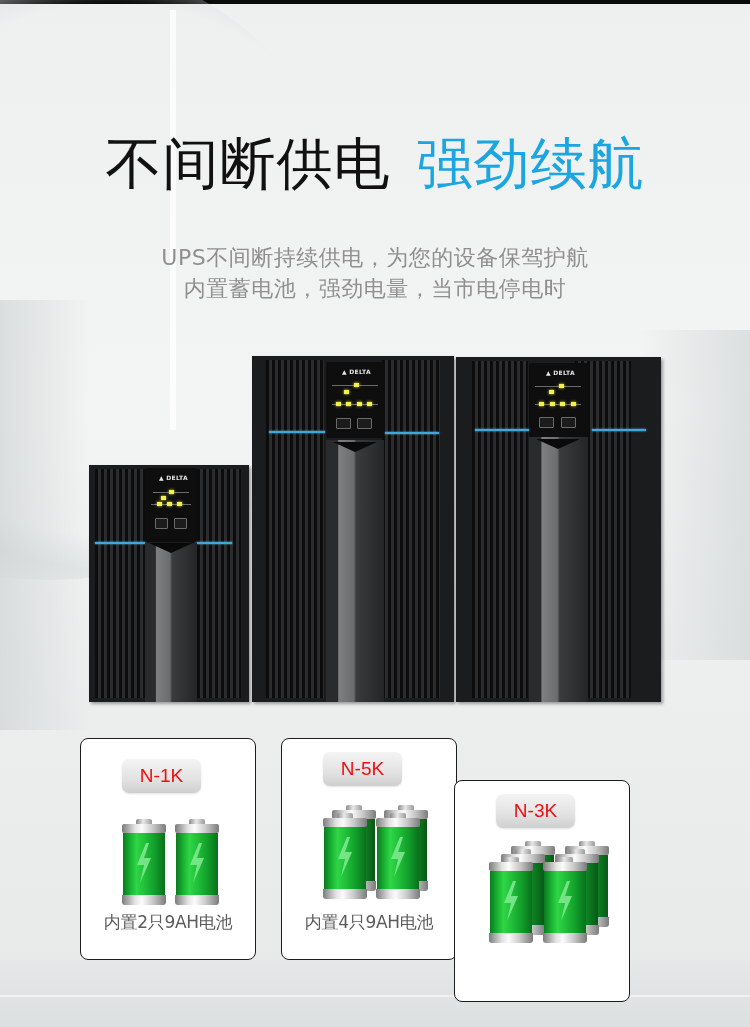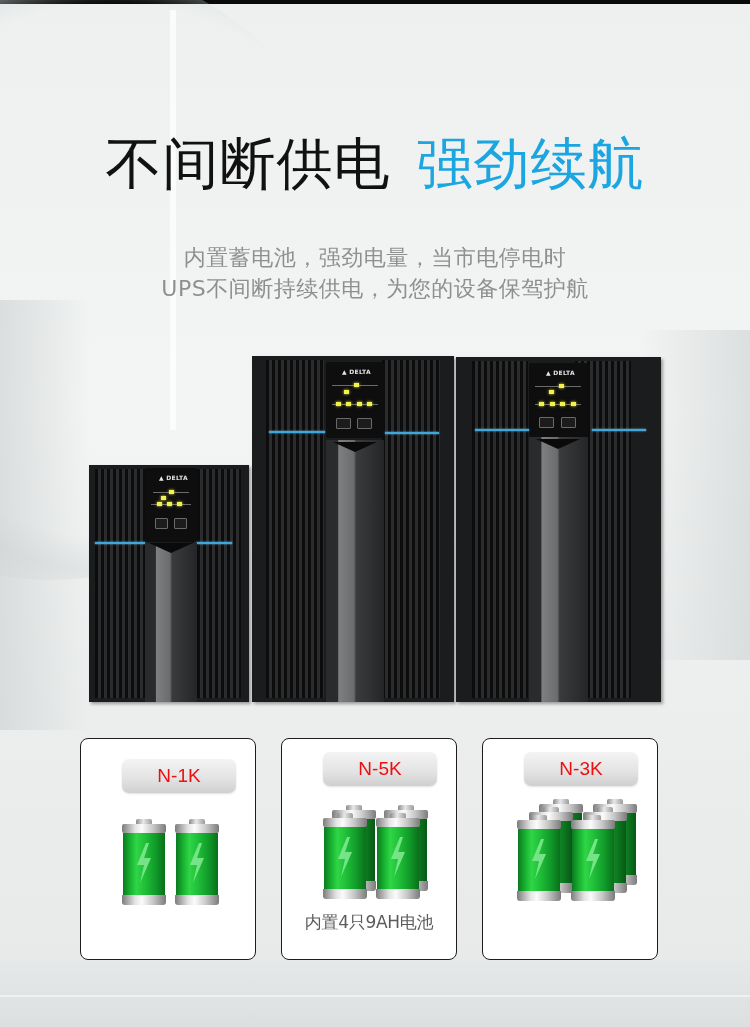--- a/index.html
+++ b/index.html
@@ -57,21 +57,21 @@
   .ups .chevron {
     position: absolute; height: 0; border-left: 22px solid transparent; border-right: 22px solid transparent; border-top: 10px solid #0a0a0a;
   }
 
   
   .card {
     position: absolute; top: 738px; width: 176px; height: 222px;
     background: #ffffff; border: 1.5px solid #1d1d1d; border-radius: 8px;
   }
   .badge {
-    position: absolute; left: 41px; width: 114px; height: 34px; border-radius: 7px;
+    position: absolute; left: 41px; width: 79px; height: 34px; border-radius: 7px;
     background: linear-gradient(180deg, #f4f4f4 0%, #e2e2e2 60%, #cfcfcf 100%);
     box-shadow: 0 1px 2px rgba(0,0,0,0.12);
     color: #ee1010; font-size: 19px; line-height: 34px; text-align: center;
     font-family: "Liberation Sans", "DejaVu Sans", sans-serif;
   }
   .card-caption {
     position: absolute; left: 0; top: 172px; width: 100%; text-align: center;
     color: #5b5b5b; font-size: 17px; letter-spacing: -0.3px;
   }
   .batteries { position: absolute; left: 0; top: 0; width: 100%; height: 100%; }
@@ -105,22 +105,22 @@
 <div class="bg-shape bg-left-wall"></div>
 <div class="bg-shape bg-right-sofa"></div>
 <div class="bg-shape bg-floor"></div>
 <div class="bg-shape bg-floor-line"></div>
 
 <div class="headline">
   <span class="dark">不间断供电</span><span class="blue">强劲续航</span>
 </div>
 
 <div class="subtitle">
+  <div>UPS不间断持续供电，为您的设备保驾护航</div>
   <div>内置蓄电池，强劲电量，当市电停电时</div>
-  <div>UPS不间断持续供电，为您的设备保驾护航</div>
 </div>
 
 <div class="ups" style="left:89px; top:465px; width:160px; height:237px;">
   <div class="fins-l" style="left:6px; width:50px;"></div>
   <div class="fins-r" style="right:8px; width:50px;"></div>
   <div class="panel" style="left:56px; top:3px; width:52px; height:74px;">
     <div class="logo" style="left:14px; top:6px;">▲ <span>DELTA</span></div>
     <div class="line" style="left:8px; top:24px; width:36px;"></div>
     <div class="led" style="left:24px; top:22px;"></div>
     <div class="led" style="left:16px; top:28px;"></div>
@@ -196,20 +196,21 @@
     <div class="batt" style="left:94px; top:80px;">
       <div class="cap"></div>
         <div class="ring-top"></div>
         <div class="body"></div>
         <div class="ring-bot"></div>
       <svg class="bolt" viewBox="0 0 20 40">
           <polygon points="12,0 3,22 10,22 6,40 17,15 10,15 15,0" fill="#7fe88f" opacity="0.9"></polygon>
         </svg>
     </div>
   </div>
+  <div class="card-caption">内置2只9AH电池</div>
 </div>
 
 <div class="card" style="left:281px;">
   <div class="badge" style="top:13px;">N-5K</div>
   <div class="batteries">
     <div class="batt back" style="left:50px; top:66px;">
       <div class="cap"></div>
         <div class="ring-top"></div>
         <div class="body"></div>
         <div class="ring-bot"></div>
@@ -235,21 +236,21 @@
         <div class="body"></div>
         <div class="ring-bot"></div>
       <svg class="bolt" viewBox="0 0 20 40">
           <polygon points="12,0 3,22 10,22 6,40 17,15 10,15 15,0" fill="#7fe88f" opacity="0.9"></polygon>
         </svg>
     </div>
   </div>
   <div class="card-caption">内置4只9AH电池</div>
 </div>
 
-<div class="card" style="left:482px;">
+<div class="card" style="left:454px;margin-top:42px;">
   <div class="badge" style="top:13px;">N-3K</div>
   <div class="batteries">
     <div class="batt back" style="left:56px; top:60px;">
       <div class="cap"></div>
         <div class="ring-top"></div>
         <div class="body"></div>
         <div class="ring-bot"></div>
     </div>
     <div class="batt back" style="left:110px; top:60px;">
       <div class="cap"></div>

